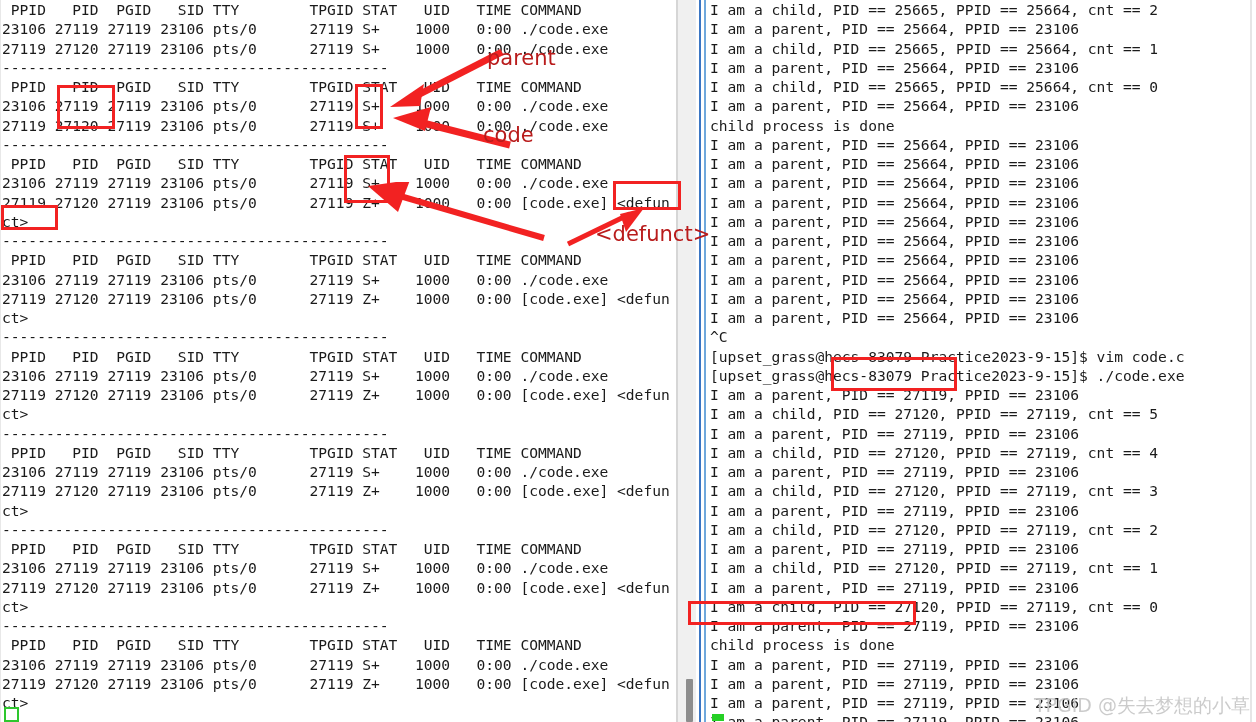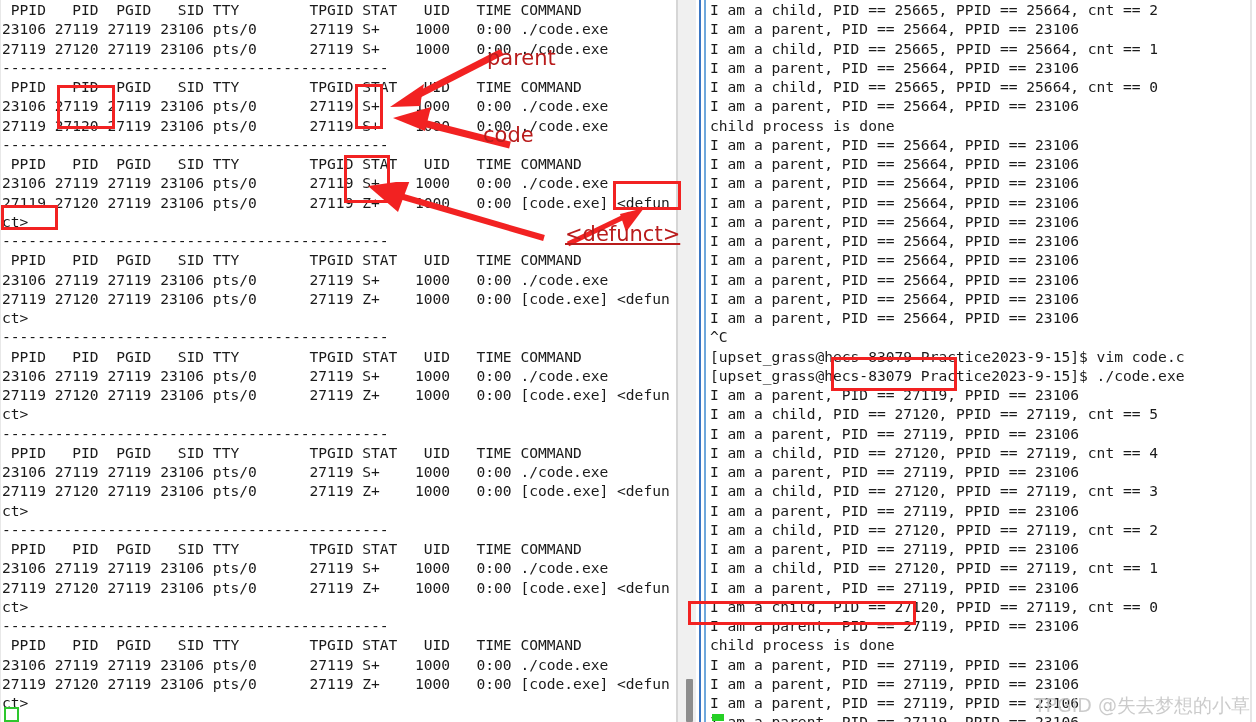--- a/index.html
+++ b/index.html
@@ -120,21 +120,21 @@
 
   <div class="redbox" style="left:613px;top:181px;width:68px;height:29px;"></div>
 
   <div class="redbox" style="left:1px;top:205px;width:57px;height:25px;"></div>
 
   <svg class="arrow" style="left:564px;top:208px;width:84px;height:40px;" viewBox="0 0 84 40">
     <path d="M4 36 L66 6" stroke="#f22222" stroke-width="5" fill="none"></path>
     <path d="M80 0 L62 24 L56 6 Z" fill="#f22222"></path>
   </svg>
 
-  <div class="redlabel" style="left:565px;top:222px;text-decoration:underline;">&lt;defunct&gt;</div>
+  <div class="redlabel" style="left:595px;top:222px;">&lt;defunct&gt;</div>
 
   <div class="redbox" style="left:831px;top:357px;width:126px;height:34px;"></div>
 
   <div class="redbox" style="left:688px;top:601px;width:228px;height:24px;"></div>
 
   <div id="watermark">TPGID @失去梦想的小草</div>
 
 </div>
 
 </body></html>

